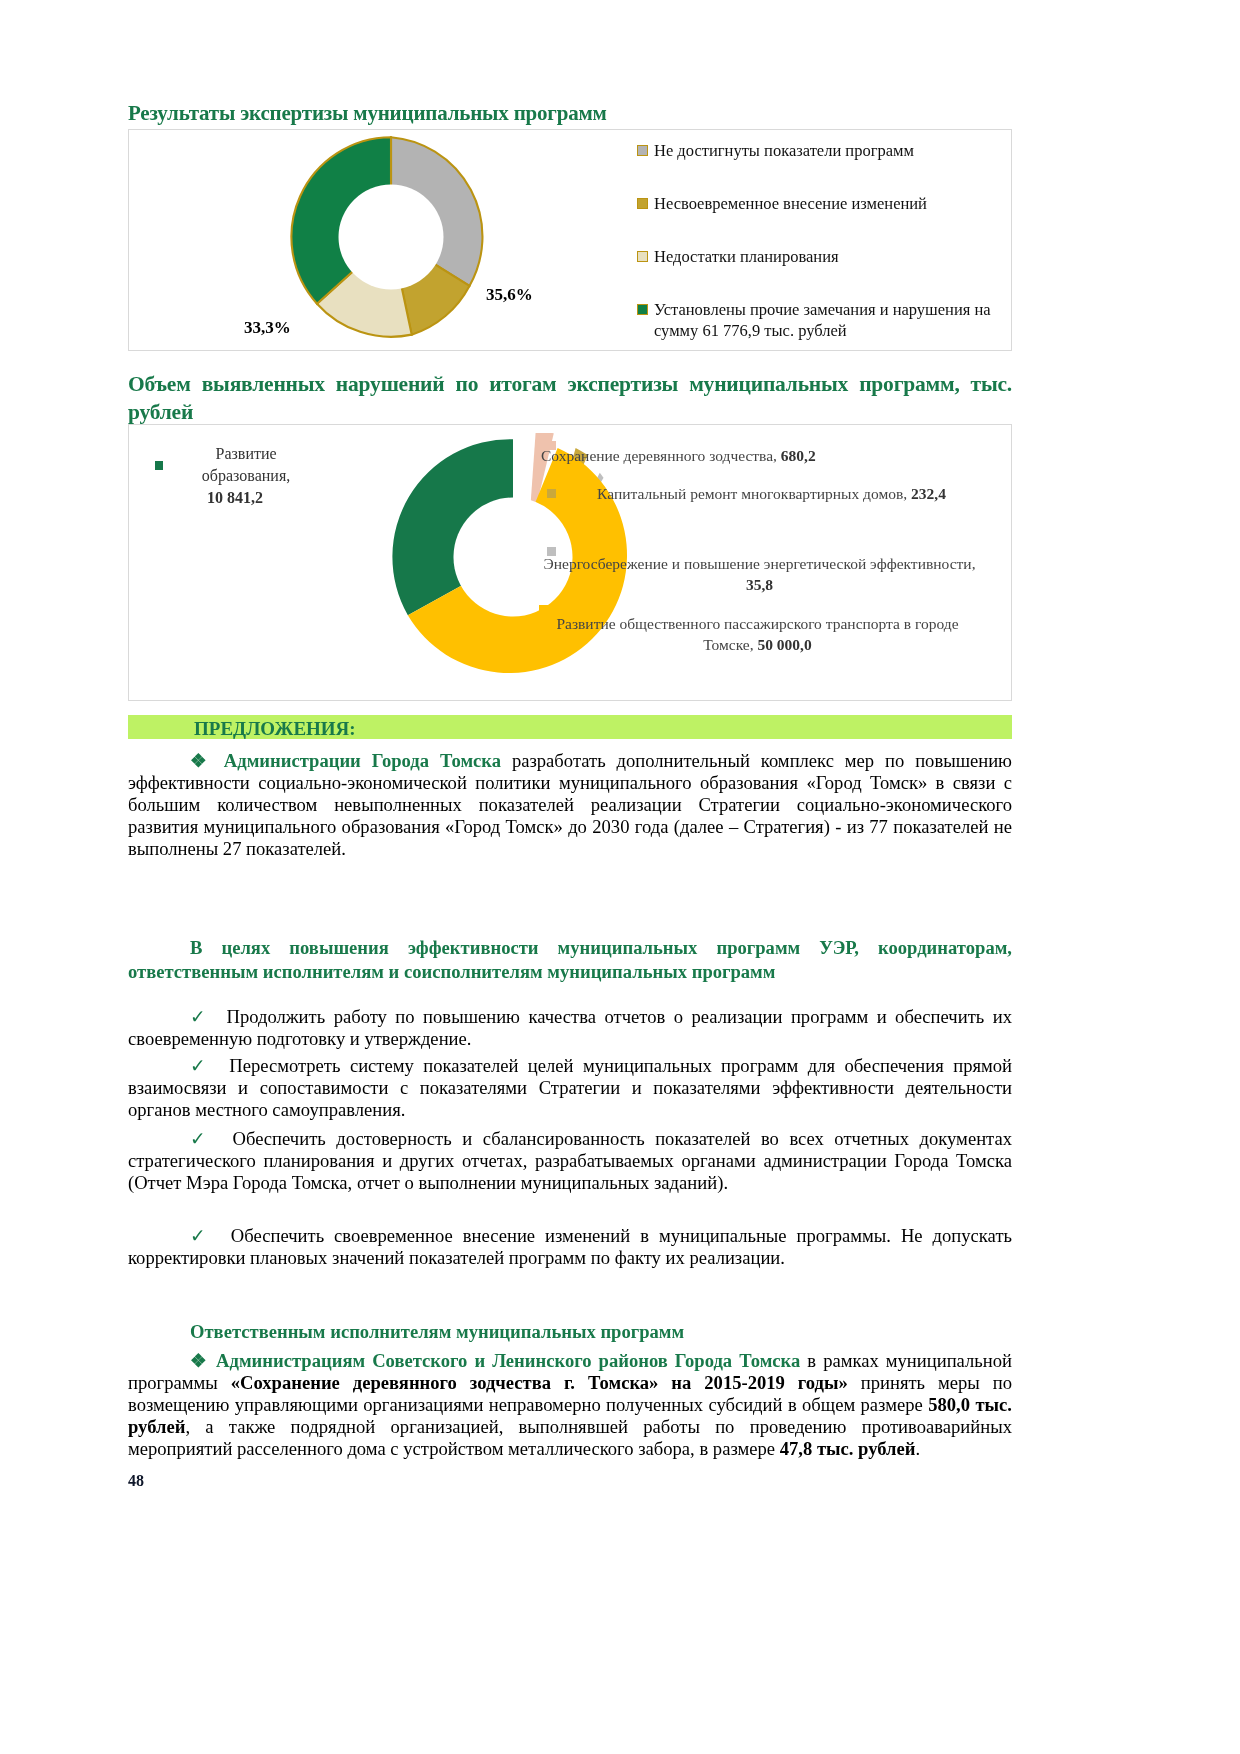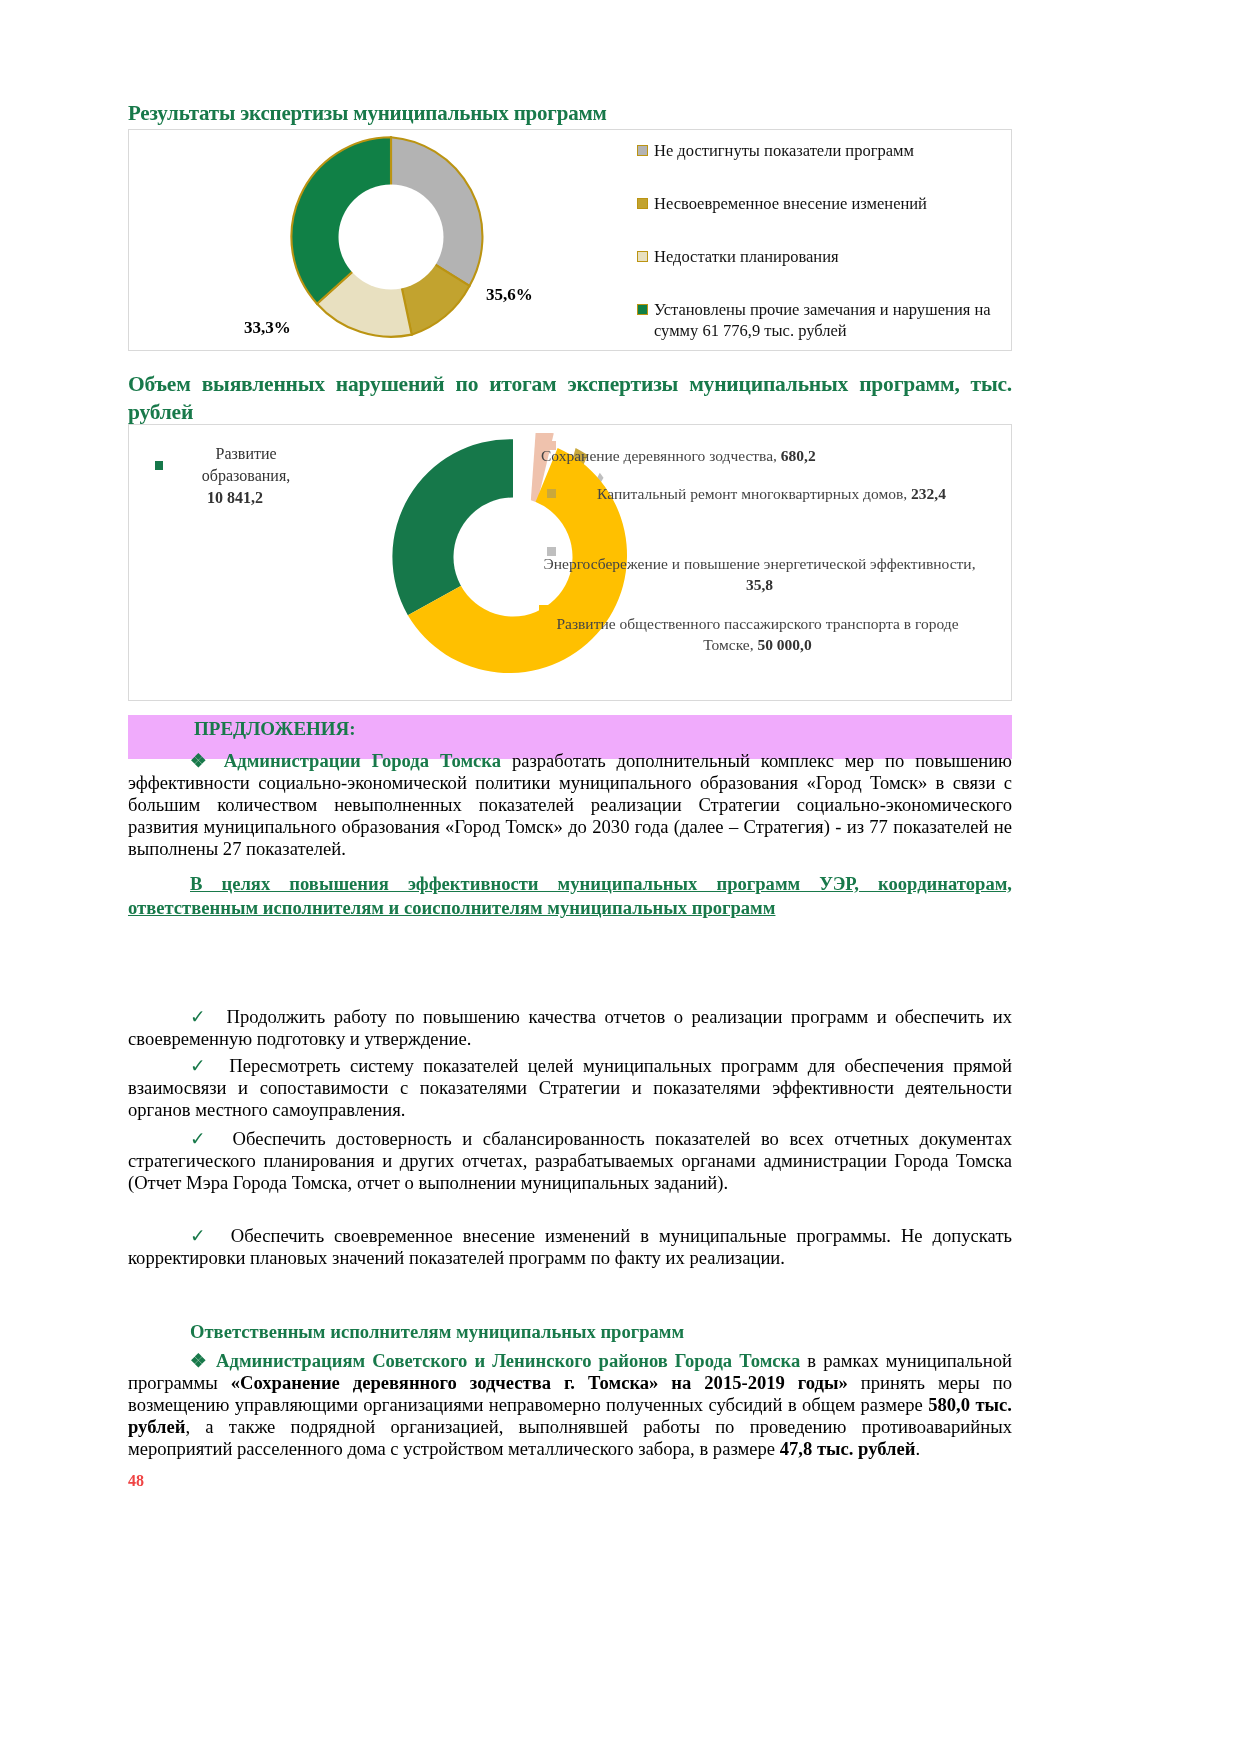--- a/index.html
+++ b/index.html
@@ -73,22 +73,22 @@
   #lab-left .hd .sq{margin-right:14px;}
 
   #lab-a{left:412px;top:20px;width:440px;}
   #lab-b{left:430px;top:58px;width:425px;text-align:center;}
   #lab-c{left:408px;top:128px;width:445px;text-align:center;}
   #lab-d{left:406px;top:188px;width:445px;text-align:center;}
   .mk{position:absolute;width:9px;height:9px;}
 
   
   #banner{
-    position:absolute;left:128px;top:715px;width:884px;height:44px;
-    background:#f0abfc;
+    position:absolute;left:128px;top:715px;width:884px;height:24px;
+    background:#bef264;
   }
   #banner span{
     position:absolute;left:66px;top:3px;
     color:#18794a;font-weight:bold;font-size:19px;
     font-family:"Liberation Serif", serif;
   }
 
   
   .body{
     position:absolute;left:128px;width:884px;
@@ -102,21 +102,21 @@
   .bold{font-weight:bold;}
   .dia{color:#18794a;font-weight:bold;}
   .chk{color:#18794a;}
   .hdr-grn{
     position:absolute;left:128px;width:884px;color:#18794a;font-weight:bold;
     font-family:"Liberation Serif", serif;font-size:18.6px;line-height:24.4px;
     text-align:justify;text-align-last:left;
   }
   #pagenum{
     position:absolute;left:128px;top:1472px;
-    color:#ef4444;font-weight:bold;font-size:16px;
+    color:#0f172a;font-weight:bold;font-size:16px;
     font-family:"Liberation Serif", serif;
   }
 </style>
 </head>
 <body>
 
 <div class="page">
 
   <div class="chart-title" id="title1">Результаты экспертизы муниципальных программ</div>
 
@@ -212,21 +212,21 @@
 
   <div id="banner">
     <span>ПРЕДЛОЖЕНИЯ:</span>
   </div>
 
   <div class="body ind" style="top:750px;">
     <span class="dia">❖</span>
     <span class="grn">Администрации Города Томска</span><span> разработать дополнительный комплекс мер по повышению эффективности социально-экономической политики муниципального образования «Город Томск» в связи с большим количеством невыполненных показателей реализации Стратегии социально-экономического развития муниципального образования «Город Томск» до 2030 года (далее – Стратегия) - из 77 показателей не выполнены 27 показателей.</span>
   </div>
 
-  <div class="hdr-grn ind" style="top:872px;text-decoration:underline;">В целях повышения эффективности муниципальных программ УЭР, координаторам, ответственным исполнителям и соисполнителям муниципальных программ</div>
+  <div class="hdr-grn ind" style="top:936px;">В целях повышения эффективности муниципальных программ УЭР, координаторам, ответственным исполнителям и соисполнителям муниципальных программ</div>
 
   <div class="body ind" style="top:1006px;">
     <span class="chk">✓</span>&nbsp;&nbsp;<span>Продолжить работу по повышению качества отчетов о реализации программ и обеспечить их своевременную подготовку и утверждение.</span>
   </div>
 
   <div class="body ind" style="top:1055px;">
     <span class="chk">✓</span>&nbsp;&nbsp;<span>Пересмотреть систему показателей целей муниципальных программ для обеспечения прямой взаимосвязи и сопоставимости с показателями Стратегии и показателями эффективности деятельности органов местного самоуправления.</span>
   </div>
 
   <div class="body ind" style="top:1225px;">

